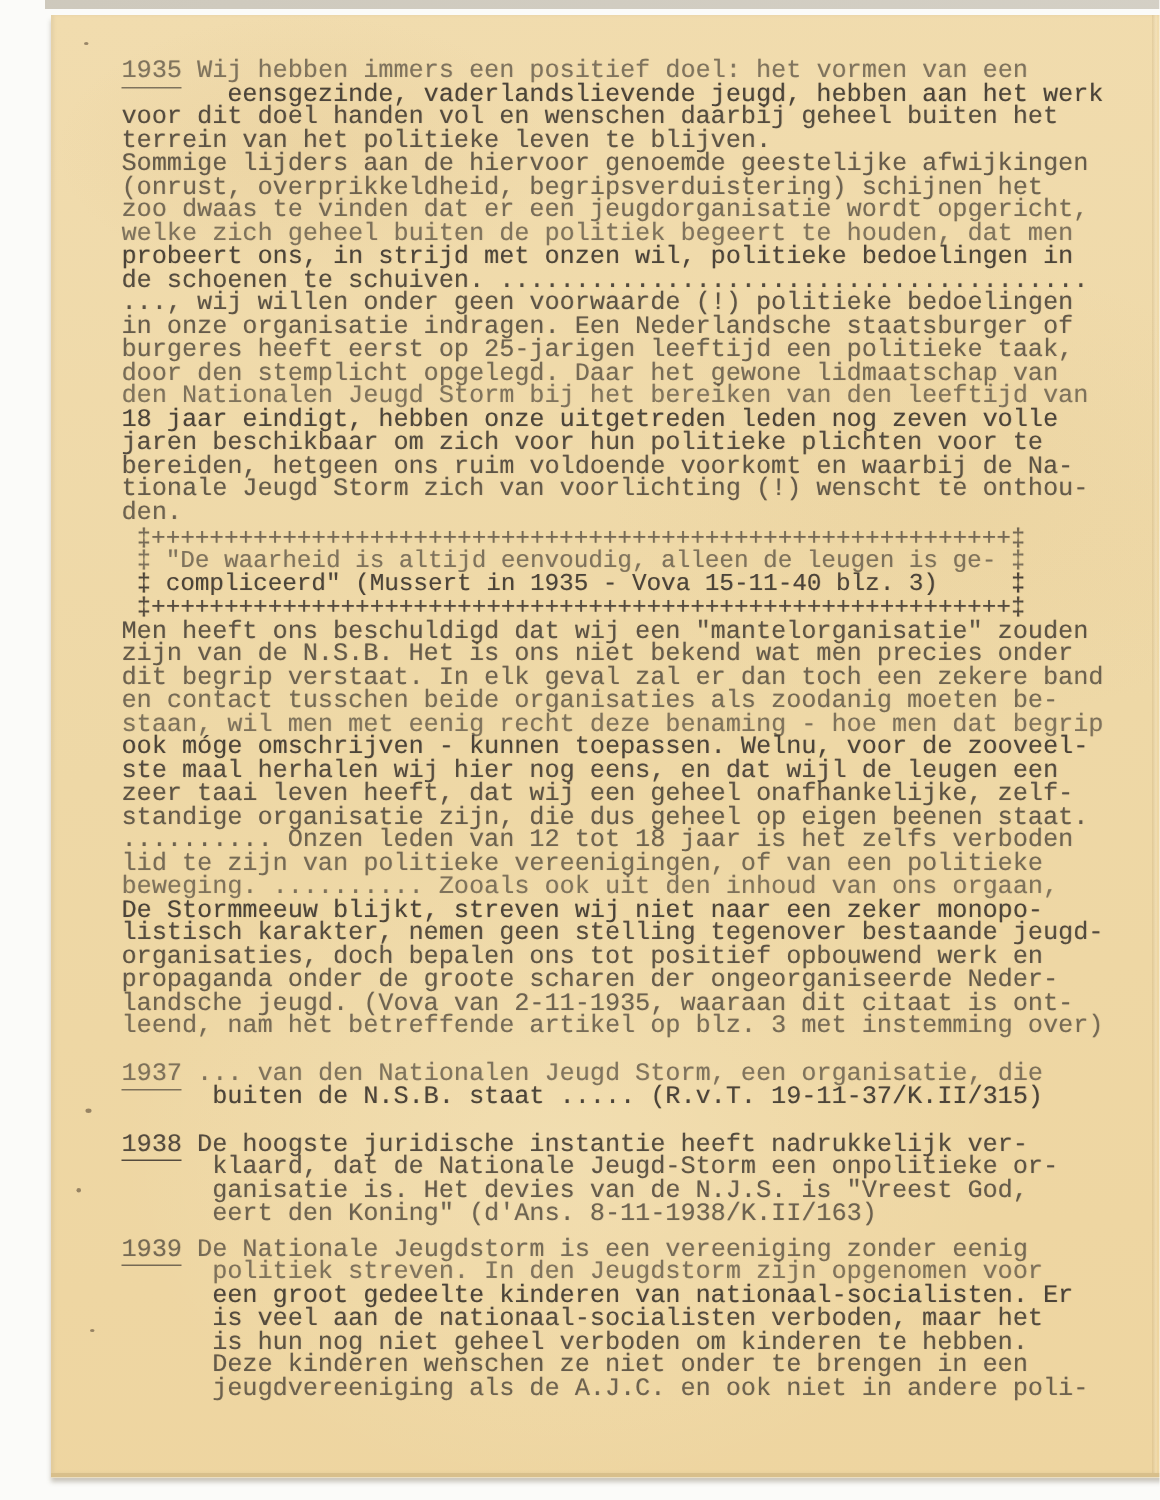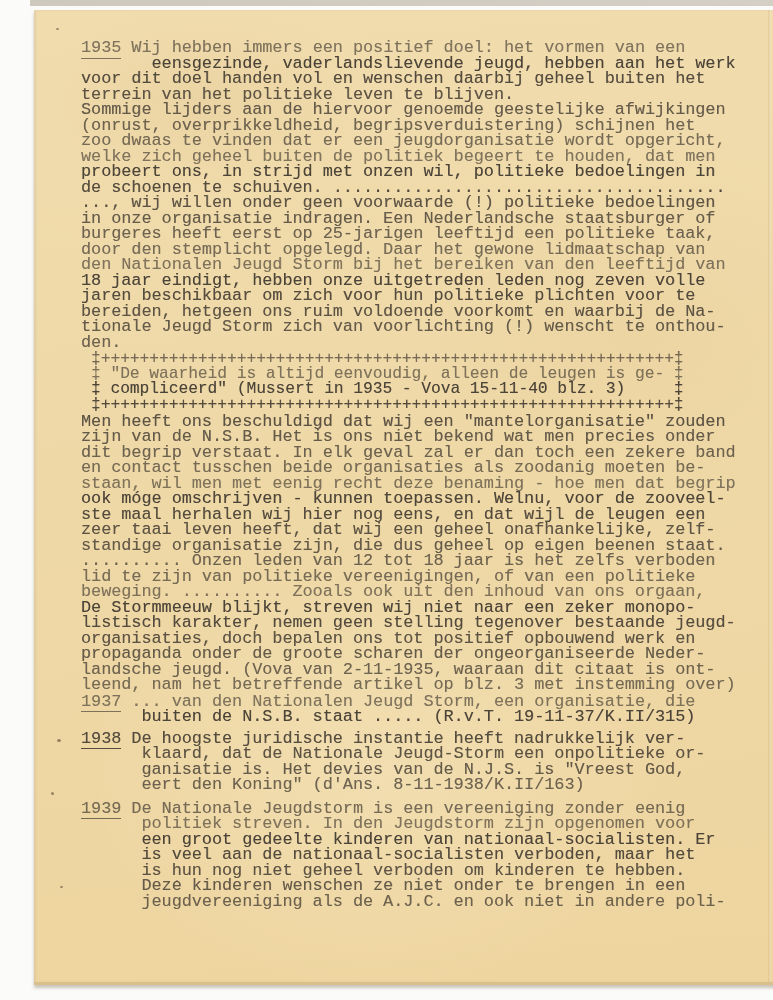--- a/index.html
+++ b/index.html
@@ -33,22 +33,22 @@
   .text{
     position:absolute;left:47px;top:30px;right:6px;
     white-space:pre;
     font-size:16.8px;line-height:15.5px;letter-spacing:0;
     color:#453e35;
     text-shadow:0.3px 0.3px 0.6px rgba(75,62,45,.45);
   }
   .section{margin:0;}
   .sec-2{margin-top:2px;}
   .sec-3{margin-top:1px;}
-  .sec-4{margin-top:1px;}
-  .sec-5{margin-top:6px;}
+  .sec-4{margin-top:16px;}
+  .sec-5{margin-top:16px;}
   .sec-6{margin-top:8px;}
   .line{height:15.5px;}
   .box{font-size:16.2px;line-height:15.2px;margin-left:10px;}
   .box .line{height:15.2px;}
   .year{
     border-bottom:1.4px solid currentColor;
     padding-bottom:0.5px;
   }
   .speck{
     position:absolute;border-radius:50%;

